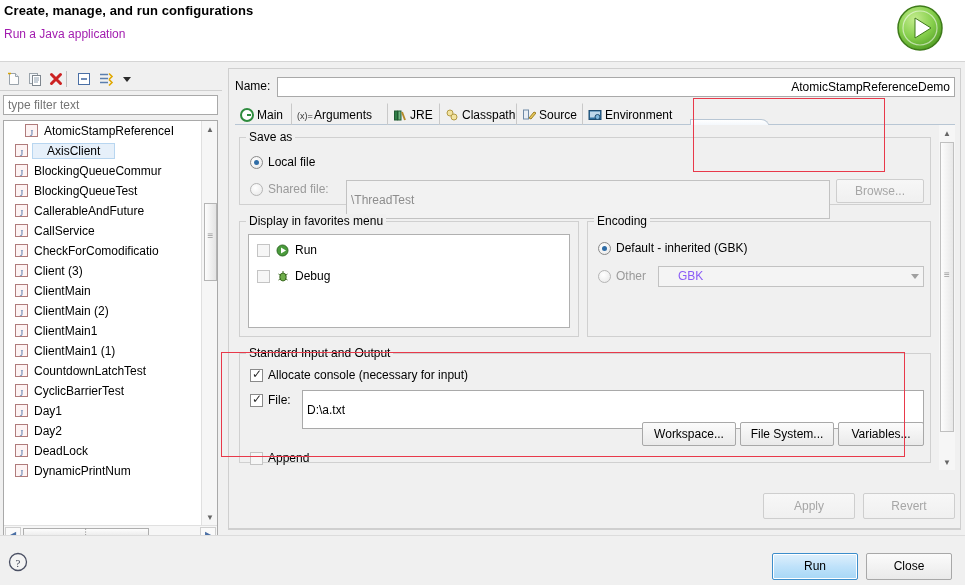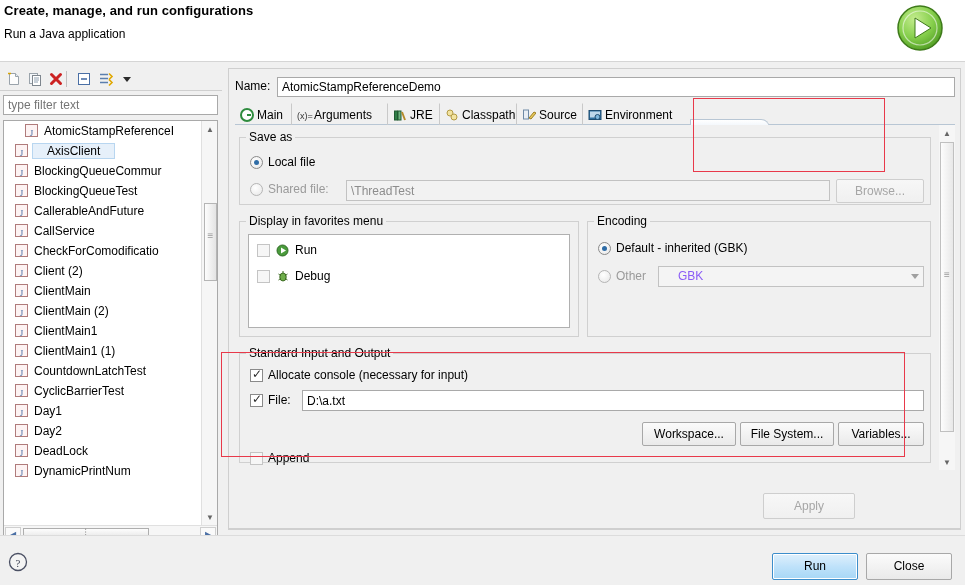--- a/index.html
+++ b/index.html
@@ -20,21 +20,21 @@
     background: #ffffff;
     border-bottom: 1px solid #d5d5d5;
   }
   #header-title {
     position:absolute; left:4px; top:3px;
     font-size:13px; font-weight:bold; color:#000;
     letter-spacing:0.1px;
   }
   #header-subtitle {
     position:absolute; left:4px; top:27px;
-    font-size:12px; color:#000000;
+    font-size:12px; color:#a21caf;
   }
   #header-icon {
     position:absolute; right:20px; top:3px;
     width:50px; height:50px;
   }
 
   
   #left-panel {
     position:absolute; left:0; top:62px; width:222px; height:468px;
     background:#f0f0f0;
@@ -135,20 +135,21 @@
   }
   #name-row {
     position:absolute; left:6px; top:8px; width:720px; height:20px;
   }
   #name-label { position:absolute; left:0; top:2px; font-size:12px; }
   #name-input {
     position:absolute; left:42px; top:0; width:678px; height:20px;
     border:1px solid #a9a9a9; background:#fff;
     font-family:"Liberation Sans", sans-serif; font-size:12px;
     padding:1px 4px;
+    text-align:right;
   }
 
   
   #tabstrip {
     position:absolute; left:6px; top:34px; width:720px; height:22px;
     border-bottom:1px solid #b8c6d4;
   }
   .tab {
     position:absolute; top:0; height:22px;
     display:flex; align-items:center; gap:3px;
@@ -218,21 +219,21 @@
   .checkbox.on:after {
     content:"✓"; position:absolute; left:1px; top:-3px;
     font-size:12px; color:#2a2a2a; font-family:"DejaVu Sans", sans-serif;
   }
   .lbl-txt { position:absolute; font-size:12px; }
   .lbl-dim { color:#9a9a9a; }
 
   .txtinput {
     position:absolute; border:1px solid #a9a9a9; background:#fff;
     font-family:"Liberation Sans", sans-serif; font-size:12px;
-    padding:1px 4px; height:21px;
+    padding:1px 4px; height:39px;
   }
   .txtinput.disabled { background:#f2f2f2; color:#8d8d8d; border-color:#c2c2c2; }
 
   .btn {
     position:absolute;
     border:1px solid #a8a8a8;
     background:linear-gradient(to bottom,#fbfbfb,#eaeaea);
     font-family:"Liberation Sans", sans-serif; font-size:12px;
     height:24px; text-align:center; line-height:22px;
     border-radius:2px;
@@ -374,21 +375,21 @@
       <div class="tree-item">
         <span class="jicon"></span>
         <span class="lbl">CallService</span>
       </div>
       <div class="tree-item">
         <span class="jicon"></span>
         <span class="lbl">CheckForComodificatio</span>
       </div>
       <div class="tree-item">
         <span class="jicon"></span>
-        <span class="lbl">Client (2)</span>
+        <span class="lbl">Client (3)</span>
       </div>
       <div class="tree-item">
         <span class="jicon"></span>
         <span class="lbl">ClientMain</span>
       </div>
       <div class="tree-item">
         <span class="jicon"></span>
         <span class="lbl">ClientMain (2)</span>
       </div>
       <div class="tree-item">
@@ -596,20 +597,21 @@
     <div id="content-vscroll">
       <div class="sb-arrow" style="top:0">▲</div>
       <div id="content-vthumb"></div>
       <div class="sb-arrow" style="bottom:0">▼</div>
     </div>
   </div>
 </div>
 
 <div id="applybar">
   <div class="btn disabled" style="left:534px; top:10px; width:92px; height:26px; line-height:24px;">Apply</div>
+  <div class="btn disabled" style="left:634px; top:10px; width:92px; height:26px; line-height:24px;">Revert</div>
 </div>
 
 <div id="footer">
   <div class="btn primary" style="left:772px; top:17px; width:86px; height:27px; line-height:25px;">Run</div>
   <div class="btn" style="left:866px; top:17px; width:86px; height:27px; line-height:25px;">Close</div>
 </div>
 <div id="help-icon">
   <svg width="20" height="20" viewBox="0 0 20 20">
     <circle cx="10" cy="10" r="8.5" fill="#f4f4f4" stroke="#4a4f63" stroke-width="1.3"></circle>
     <text x="10" y="14.5" font-size="11" text-anchor="middle" font-family="Liberation Serif, serif" fill="#3b4052">?</text>

